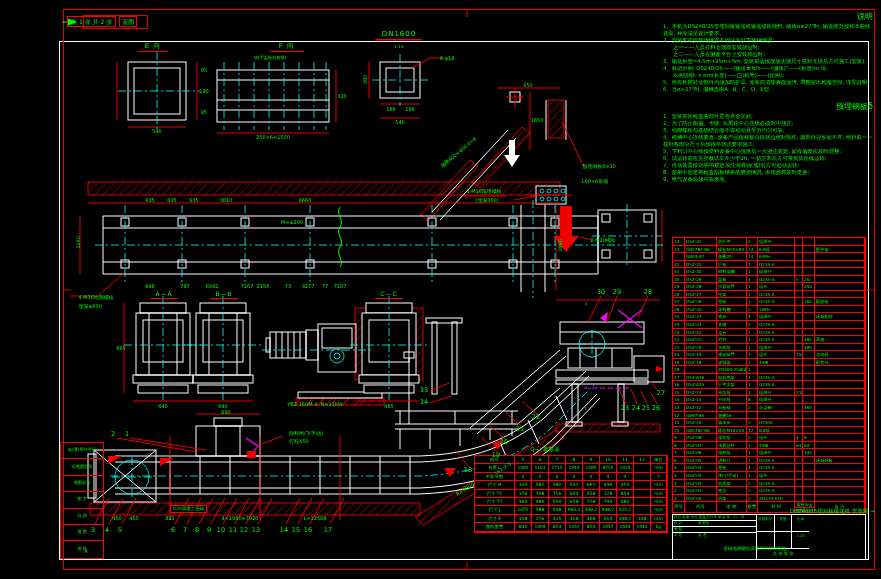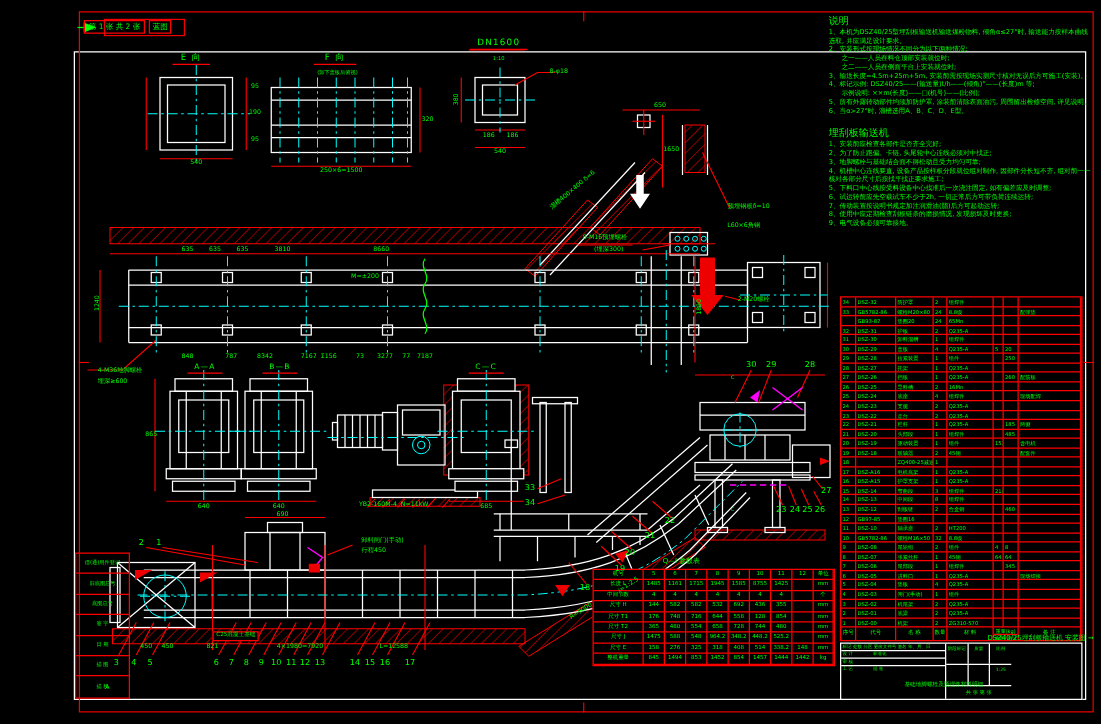--- a/index.html
+++ b/index.html
@@ -13,21 +13,21 @@
   .vh{position:absolute;color:#00ff00;font-size:7px;text-align:center;
       border-bottom:1px solid #ff0000;padding-bottom:1px;line-height:1;letter-spacing:1px;}
   .sub{position:absolute;color:#00ff00;font-size:4.2px;text-align:center;line-height:1;}
   .rot{position:absolute;color:#00ff00;font-size:5px;white-space:pre;line-height:1;}
   .corner{position:absolute;left:64px;top:16px;display:flex;align-items:center;gap:3px;}
   .corner .sym{color:#00ff00;font-size:8px;line-height:1;}
   .corner .ctext{color:#00ff00;font-size:6px;border:1px solid #ff0000;padding:1px 3px;line-height:1.2;}
   .corner .cbox{color:#00ff00;font-size:6px;border:1px solid #ff0000;padding:1px 2px;line-height:1.2;}
   
   .notes{position:absolute;width:210px;color:#00ff00;}
-  .notes .ntitle{text-align:left;font-size:8px;color:#00ff00;margin-bottom:2px;line-height:1;}
+  .notes .ntitle{text-align:right;font-size:8px;color:#00ff00;margin-bottom:2px;line-height:1;}
   .note-line{font-size:5.3px;line-height:1.32;color:#00ff00;white-space:pre-wrap;}
   
   .bom{position:absolute;left:672px;top:237px;width:194px;border:1px solid #ff0000;box-sizing:border-box;background:#000;}
   .bom-row{display:grid;grid-template-columns:12px 32px 30px 11px 37px 8px 12px 50px;height:7.55px;}
   .bom-row > span{border-right:0.5px solid #ff0000;border-bottom:0.5px solid #ff0000;
       font-size:4.2px;line-height:7px;color:#00ff00;overflow:hidden;white-space:nowrap;padding-left:1px;}
   .bom-head{display:grid;grid-template-columns:12px 32px 30px 11px 37px 20px 50px;height:10px;}
   .bom-head > span{border-right:0.5px solid #ff0000;font-size:4.4px;line-height:10px;color:#00ff00;
       text-align:center;overflow:hidden;}
   .bom-head .wcell{display:flex;flex-direction:column;line-height:5px;}
@@ -400,21 +400,21 @@
   <polygon points="509,140 515,140 515,155 520,155 512,167 504,155 509,155" fill="#ffffff"></polygon>
 </svg>
 
 <div class="corner">
   <span class="sym"></span>
   <span class="ctext">第 1 张  共 2 张</span>
   <span class="cbox">蓝图</span>
 </div>
 
 <span class="vh" style="left:138px;top:43px;width:30px;">E 向</span>
-<span class="vh" style="left:251px;top:43px;width:34px;">F 向</span>
+<span class="vh" style="left:270px;top:43px;width:34px;">F 向</span>
 <span class="sub" style="left:238px;top:56px;width:64px;">(卸下盖板后俯视)</span>
 <span class="vh" style="left:376px;top:31px;width:46px;">DN1600</span>
 <span class="sub" style="left:386px;top:45px;width:26px;">1:10</span>
 <span class="vh" style="left:150px;top:291px;width:28px;font-size:6px;">A—A</span>
 <span class="vh" style="left:210px;top:291px;width:28px;font-size:6px;">B—B</span>
 <span class="vh" style="left:375px;top:291px;width:28px;font-size:6px;">C—C</span>
 
 <div class="notes" style="left:663px;top:13px;">
   <div class="ntitle">说明</div>
   <div>
@@ -424,21 +424,21 @@
         <div class="note-line">      之一——人员在料仓顶部安装就位时;</div>
         <div class="note-line">      之二——人员在侧面平台上安装就位时;</div>
         <div class="note-line">3、输送长度=4.5m+25m+5m, 安装前需按现场实测尺寸核对无误后方可施工(安装)。</div>
         <div class="note-line">4、标记示例: DSZ40/25——(输送量)t/h——(倾角)°——(长度)m 等;</div>
         <div class="note-line">      示例说明: ××m(长度)——□(机号)——(比例);</div>
         <div class="note-line">5、所有外露转动部件均须加防护罩, 涂装前清除表面油污, 周围留出检修空间, 详见说明。</div>
         <div class="note-line">6、当α&gt;27°时, 溜槽选用A、B、C、D、E型。</div>
       </div>
 </div>
 <div class="notes" style="left:663px;top:103px;">
-  <div class="ntitle">埋刮板输送机</div>
+  <div class="ntitle">预埋钢板δ</div>
   <div>
 
   <div class="note-line">1、安装前应检查各部件是否齐全完好;</div>
         <div class="note-line">2、为了防止跑偏、卡链, 头尾轮中心连线必须对中找正;</div>
         <div class="note-line">3、地脚螺栓与基础结合面不得松动且受力均匀可靠;</div>
         <div class="note-line">4、机槽中心连线要直, 设备产品按样板分段就位组对制作, 因部件分长短不齐, 组对前一一核对各部分尺寸后按找平找正要求施工;</div>
         <div class="note-line">5、下料口中心线按受料设备中心找准后一次浇注固定, 如有偏差应及时调整;</div>
         <div class="note-line">6、试运转前应先空载试车不少于2h, 一切正常后方可带负荷连续运转;</div>
         <div class="note-line">7、传动装置按说明书规定加注润滑油(脂)后方可起动运转;</div>
         <div class="note-line">8、使用中应定期检查刮板链条的磨损情况, 发现损坏及时更换;</div>

